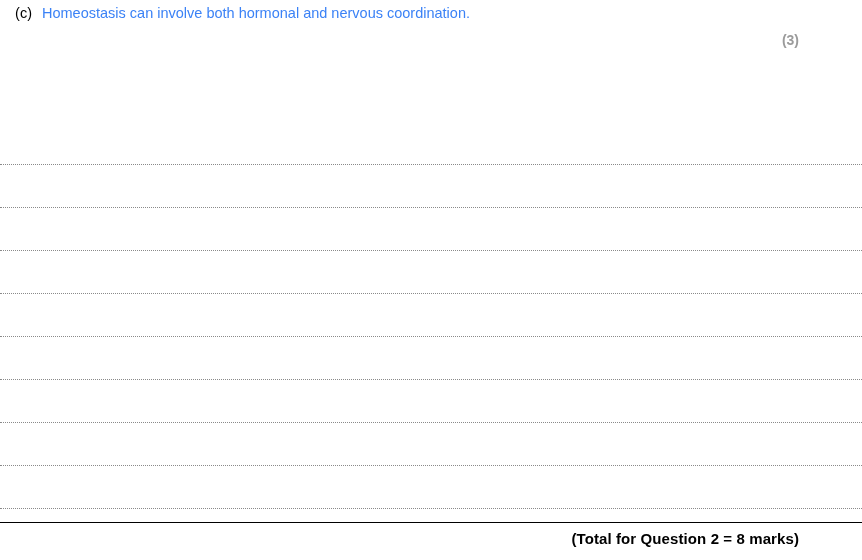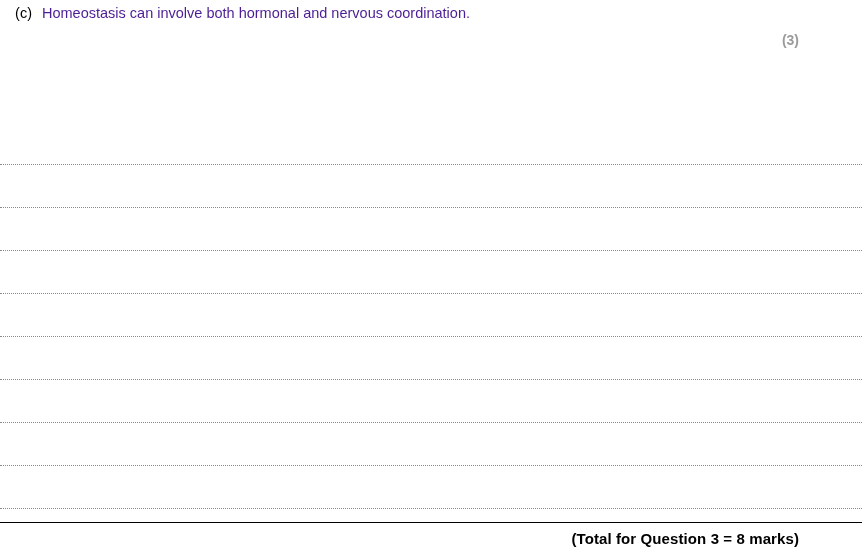--- a/index.html
+++ b/index.html
@@ -43,21 +43,21 @@
     padding-right: 10px;
     box-sizing: border-box;
     font-size: 14.5px;
     line-height: 20px;
     color: #000;
   }
 
   .q-text {
     font-size: 14.5px;
     line-height: 20px;
-    color: #4c1d95;
+    color: #3b82f6;
   }
 
   .q-stem {
     margin-top: 3px;
   }
 
   .q-followup {
     margin-top: 22px;
   }
 
@@ -127,15 +127,15 @@
     <div class="answer-line"></div>
     <div class="answer-line"></div>
     <div class="answer-line"></div>
     <div class="answer-line"></div>
     <div class="answer-line"></div>
     <div class="answer-line"></div>
   </div>
 
   <div class="footer-rule"></div>
 
-  <div class="total-line">(Total for Question 3 = 8 marks)</div>
+  <div class="total-line">(Total for Question 2 = 8 marks)</div>
 
 </div>
 
 </body></html>

